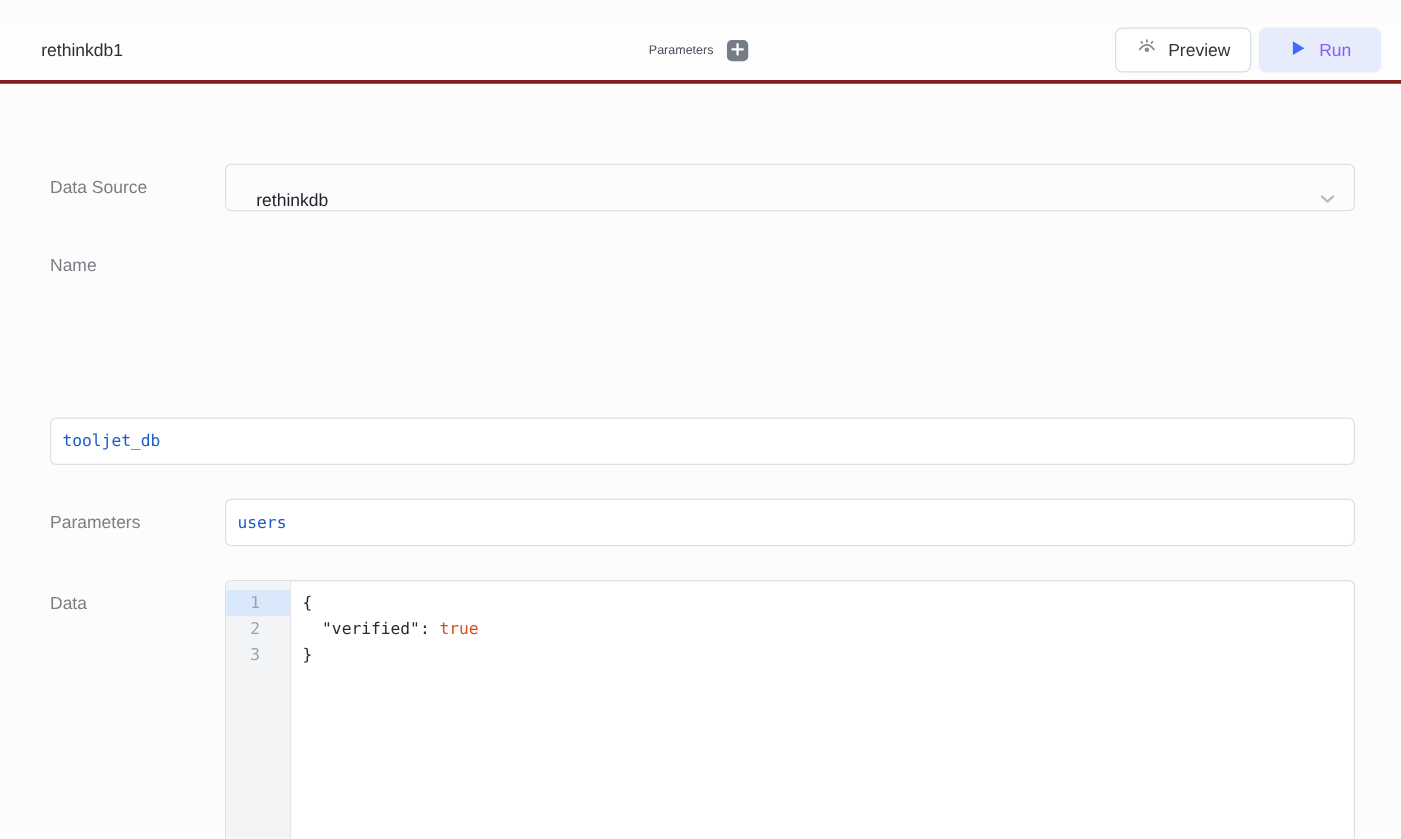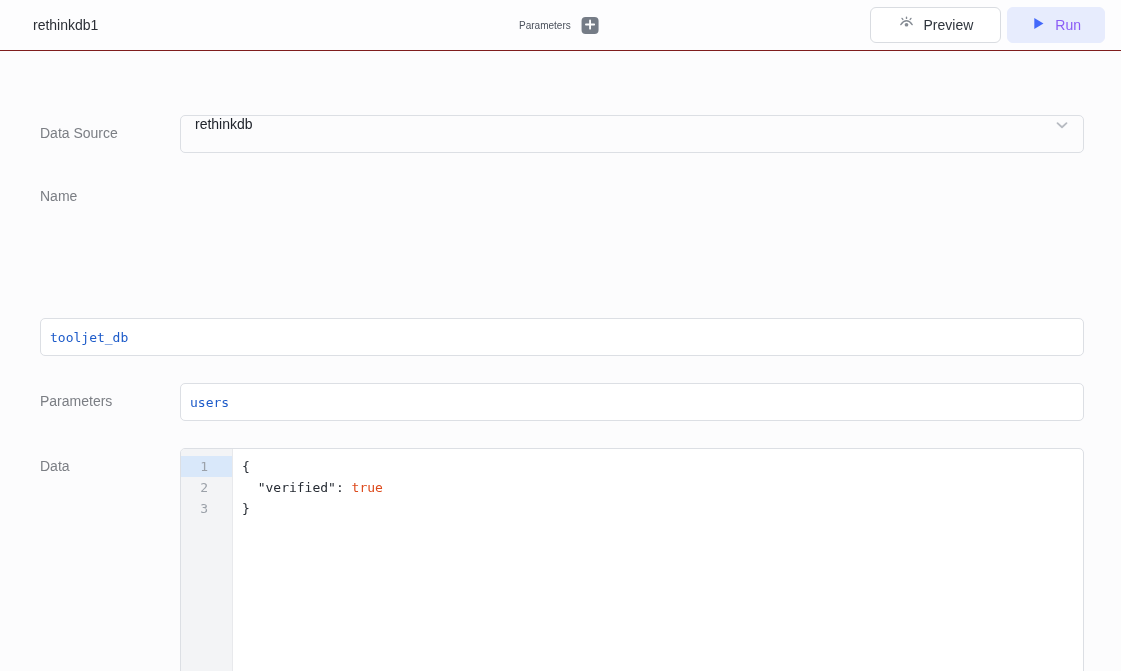--- a/index.html
+++ b/index.html
@@ -8,25 +8,26 @@
     background:#fcfcfd;
     font-family:"Liberation Sans", sans-serif;
     color:#23272f;
     overflow:hidden;
   }
 
   
   .topbar {
     height:51px;
     background:#fdfdfe;
-    border-bottom:1px solid #7f1d1d;
+    border-bottom:3px solid #7f1d1d;
     display:flex;
     align-items:center;
     padding:0 16px 0 33px;
     position:relative;
+    margin-top:16px;
   }
   .query-title { font-size:14px; font-weight:500; color:#2b2f36; }
   .params {
     position:absolute; left:50%; top:0; height:100%;
     transform:translateX(-52%);
     display:flex; align-items:center; gap:11px;
     font-size:10px; color:#4b515c;text-align:center;
   }
   .param-add {
     width:17px; height:17px; border:none; border-radius:4px;
@@ -35,21 +36,21 @@
     cursor:pointer; padding:0;
   }
   .actions { margin-left:auto; display:flex; align-items:center; gap:6px; }
   .btn {
     height:36px; border-radius:6px; font-size:14px;
     display:inline-flex; align-items:center; justify-content:center;
     gap:9px; cursor:pointer; font-family:inherit;
   }
   .btn-preview {
     background:#ffffff; border:1px solid #d9dce1;
-    color:#2f353d; padding:0 27px;
+    color:#2f353d; padding:0 16px;
   }
   .btn-run {
     background:#e7ecfd; border:1px solid #e7ecfd;
     color:#8b5cf6; font-weight:500; padding:0 23px;
   }
 
   
   .row { display:flex; padding-left:40px; padding-right:37px; }
   .row-label {
     width:140px; flex:0 0 140px;
@@ -60,22 +61,22 @@
   .row-datasource { margin-top:64px; }
   .row-operation  { margin-top:51px; }
   .row-name       { margin-top:25px;flex-direction:column; }
   .row-tablename  { margin-top:27px; }
   .row-data       { margin-top:27px; }
 
   .select {
     height:38px; width:100%;
     border:1px solid #dcdfe4; border-radius:5px;
     background:#fcfcfd;
-    display:flex; align-items:flex-start;
-    padding:0 12px 0 14px;
+    display:flex; align-items:flex-end;
+    padding:0 12px 0 24px;
     font-size:14px; color:#20242c;
     cursor:pointer;
   }
   .select .chev { margin-left:auto; display:flex; }
 
   .text-input {
     width:100%; height:38px;
     border:1px solid #dcdfe4; border-radius:5px;
     background:#ffffff;
     padding:0 9px;

